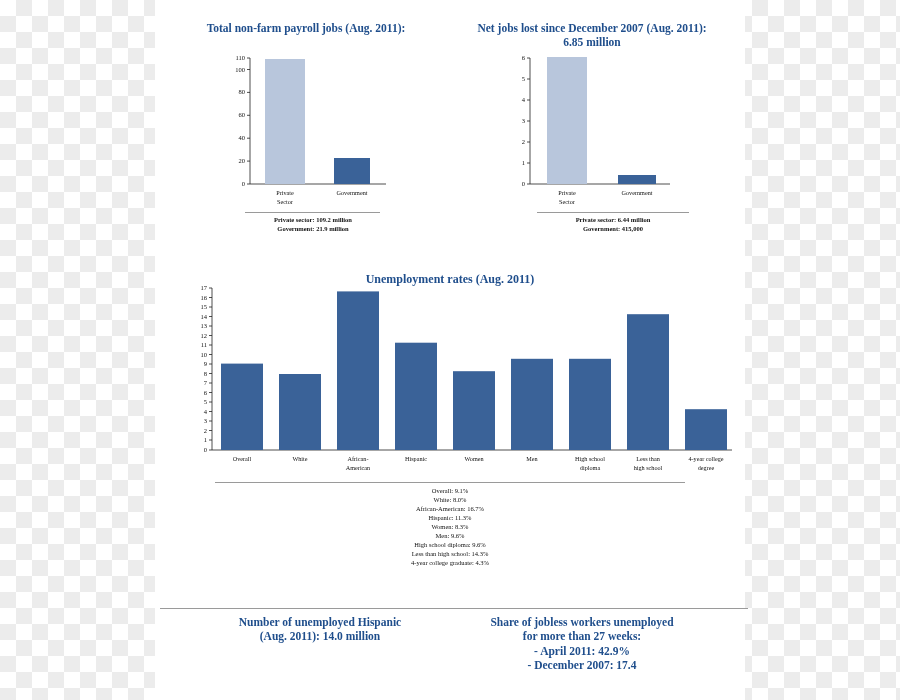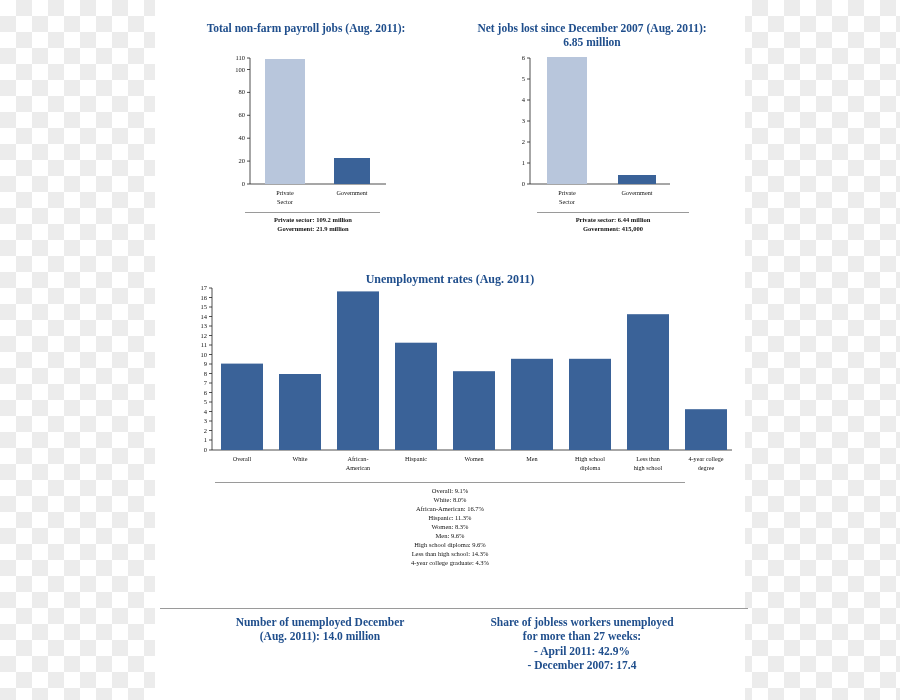--- a/index.html
+++ b/index.html
@@ -295,21 +295,21 @@
     <div>Women: 8.3%</div>
     <div>Men: 9.6%</div>
     <div>High school diploma: 9.6%</div>
     <div>Less than high school: 14.3%</div>
     <div>4-year college graduate: 4.3%</div>
   </div>
 
   <hr class="rule sep" style="left:160px; top:608px; width:588px;">
 
   <div class="title t-bot" style="position:absolute; left:205px; top:615px; width:230px;">
-    <div>Number of unemployed December</div>
+    <div>Number of unemployed Hispanic</div>
     <div>(Aug. 2011): 14.0 million</div>
   </div>
 
   <div class="title t-bot" style="position:absolute; left:462px; top:615px; width:240px;">
     <div>Share of jobless workers unemployed</div>
     <div>for more than 27 weeks:</div>
     <div>- April 2011: 42.9%</div>
     <div>- December 2007: 17.4</div>
   </div>
 </div>

